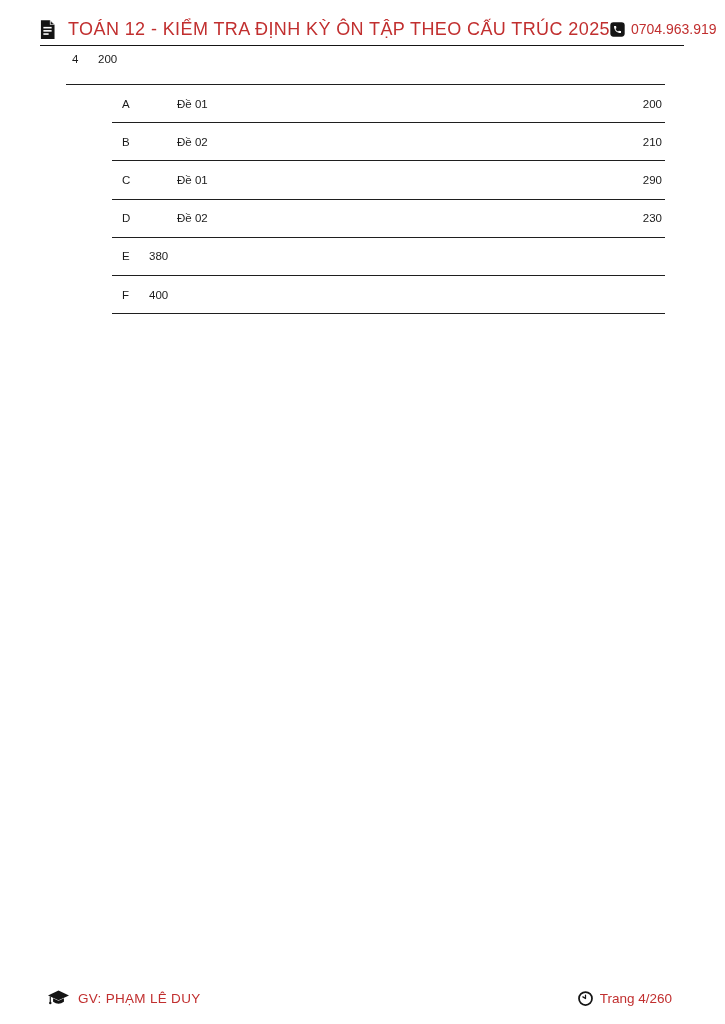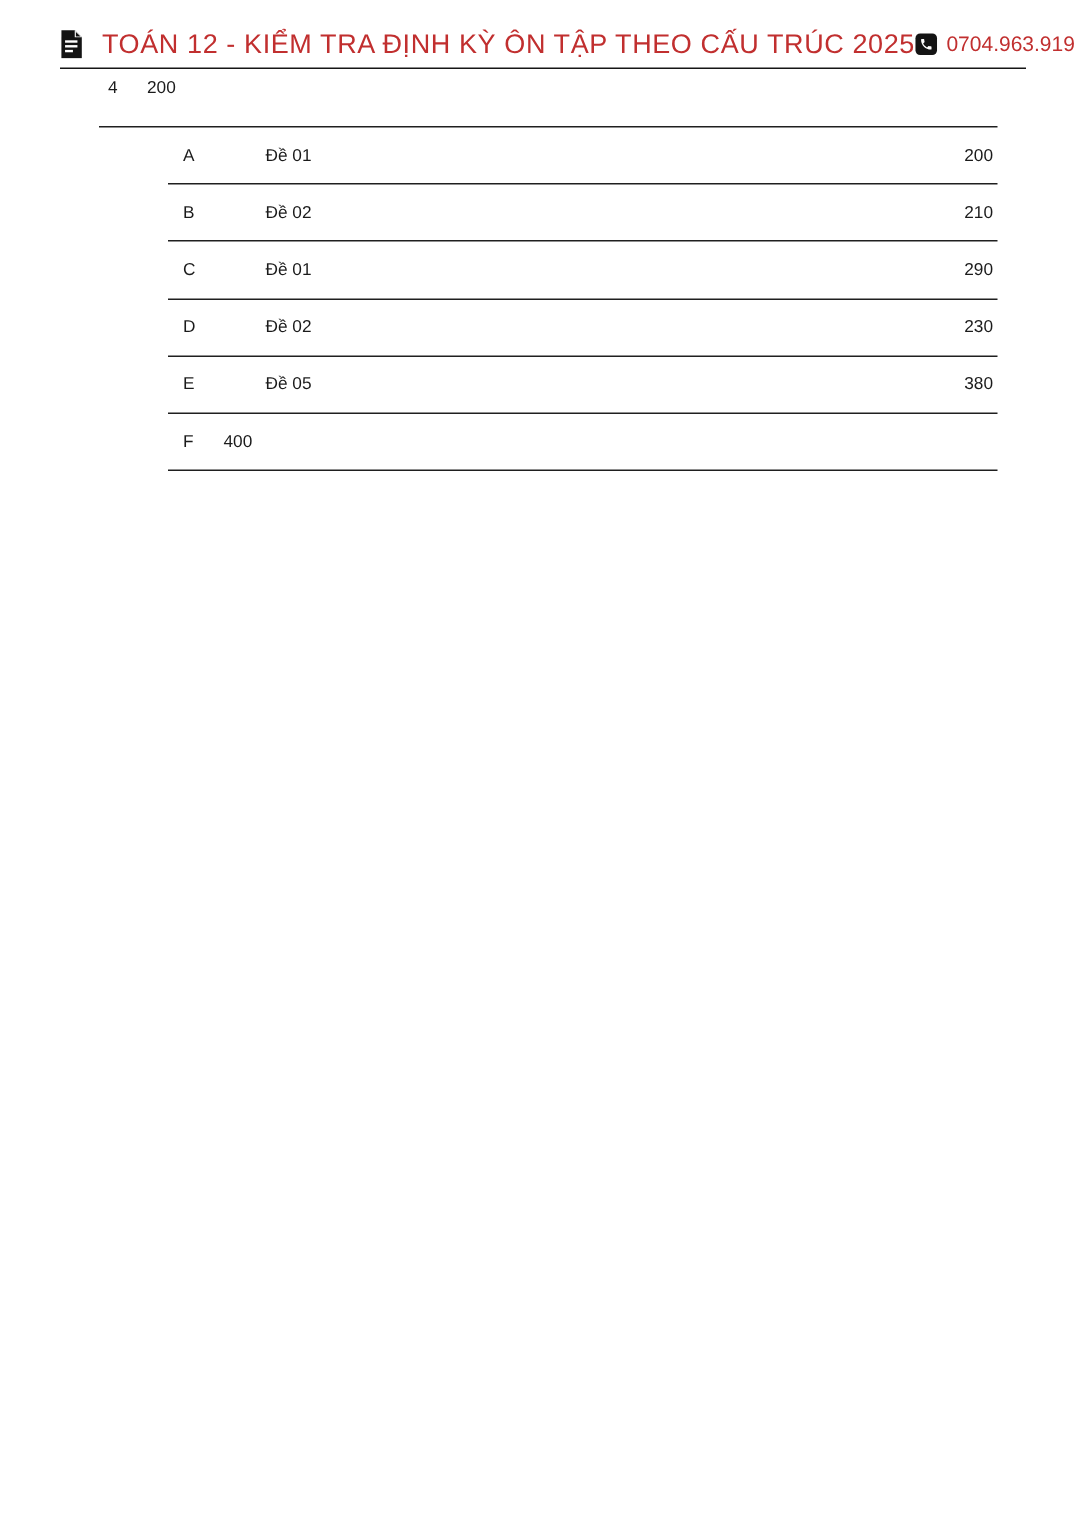--- a/index.html
+++ b/index.html
@@ -190,23 +190,39 @@
       <span class="section-title">Đề 01</span>
       <span class="section-page">290</span>
     </div>
     <div class="section-row">
       <span class="section-letter">D</span>
       <span class="section-title">Đề 02</span>
       <span class="section-page">230</span>
     </div>
     <div class="section-row">
       <span class="section-letter">E</span>
-      <span class="section-title">Đề 05</span>
       <span class="section-page">380</span>
     </div>
     <div class="section-row">
       <span class="section-letter">F</span>
       <span class="section-page">400</span>
     </div>
   </div>
 
+  <div class="footer">
+    <svg class="cap-icon" viewBox="0 0 24 18" aria-hidden="true">
+      <polygon points="12,0.5 24,6 12,11.5 0,6" fill="#141414"></polygon>
+      <path d="M5.8 9.2 v4.1 q6.2 4.4 12.4 0 v-4.1 l-6.2 2.9 z" fill="#141414"></path>
+      <path d="M2.6 7.4 v6.2" stroke="#141414" stroke-width="1.3" fill="none"></path>
+      <circle cx="2.6" cy="14.6" r="1.4" fill="#141414"></circle>
+    </svg>
+    <span class="footer-teacher">GV: PHẠM LÊ DUY</span>
+    <span class="footer-spacer"></span>
+    <span class="page-indicator-wrap">
+      <svg class="clock-icon" viewBox="0 0 24 24" aria-hidden="true">
+        <circle cx="12" cy="12" r="10.4" fill="none" stroke="#141414" stroke-width="2.8"></circle>
+        <path d="M12 6.6 V12 L7.8 9.4" fill="none" stroke="#141414" stroke-width="2" stroke-linecap="round" stroke-linejoin="round"></path>
+      </svg>
+      <span class="footer-page">Trang 4/260</span>
+    </span>
+  </div>
 
 </div>
 
 </body></html>

